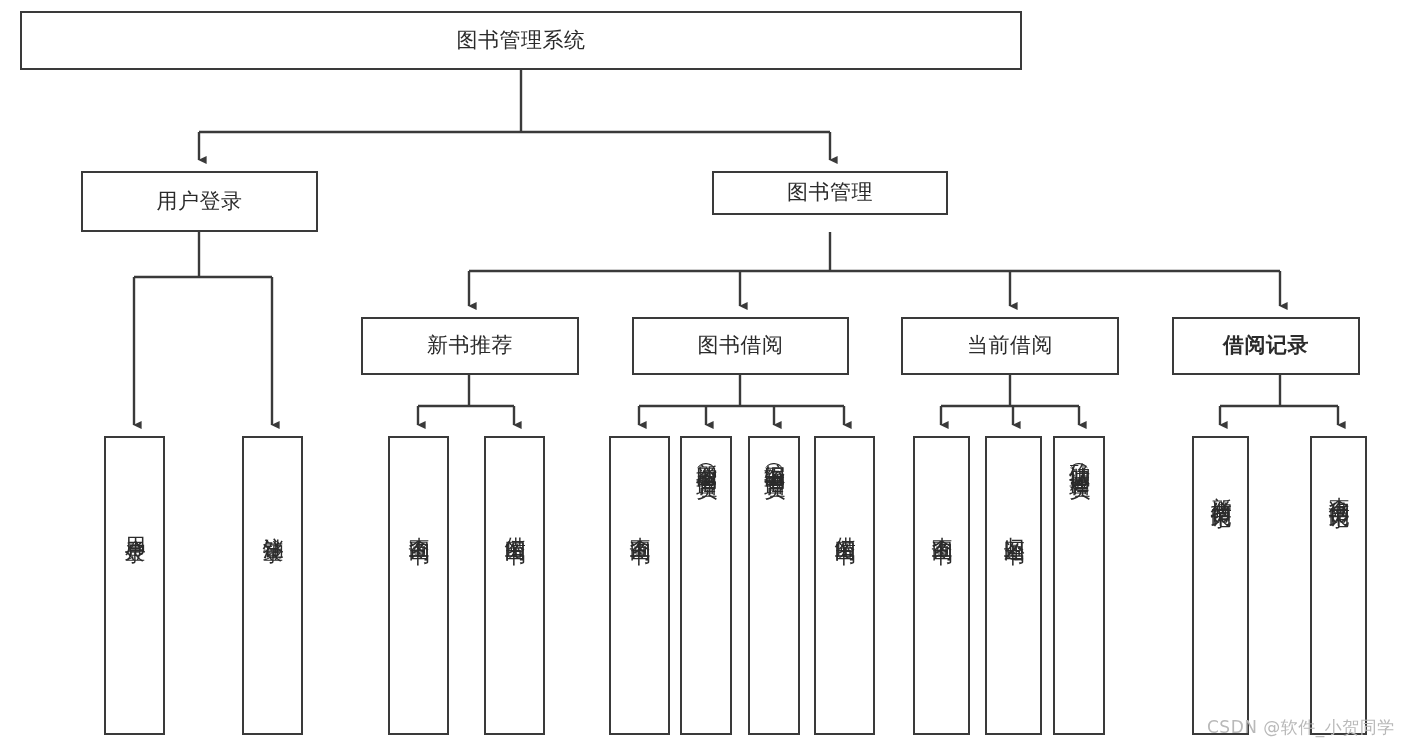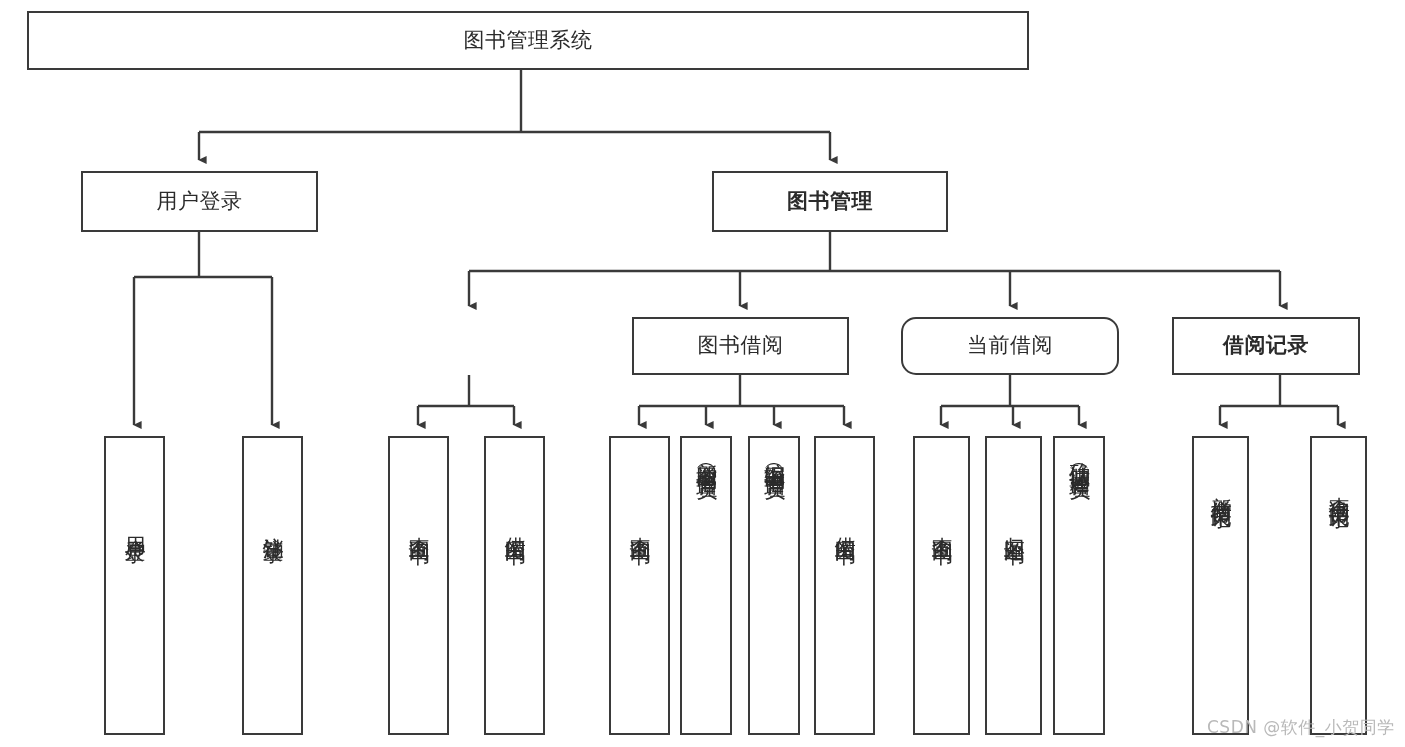--- a/index.html
+++ b/index.html
@@ -124,35 +124,38 @@
       <path d="M1013,406 L1013,425" marker-end="url(#arrowhead)"></path>
       <path d="M1079,406 L1079,425" marker-end="url(#arrowhead)"></path>
 
       <path d="M1280,375 L1280,406"></path>
       <path d="M1220,406 L1338,406"></path>
       <path d="M1220,406 L1220,425" marker-end="url(#arrowhead)"></path>
       <path d="M1338,406 L1338,425" marker-end="url(#arrowhead)"></path>
     </g>
   </svg>
 
-  <div class="node horizontal" style="left: 20px; top: 11px; width: 1002px; height: 59px; margin-left: 7px;">
+  <div class="node horizontal" style="left: 20px; top: 11px; width: 1002px; height: 59px;">
     <span class="node-label">图书管理系统</span>
   </div>
 
   <div class="node horizontal" style="left: 81px; top: 171px; width: 237px; height: 61px;">
     <span class="node-label">用户登录</span>
   </div>
-  <div class="node horizontal" style="left: 712px; top: 171px; width: 236px; height: 61px; font-weight: bold;">
+  <div class="node horizontal" style="left: 712px; top: 171px; width: 236px; height: 44px;">
     <span class="node-label">图书管理</span>
   </div>
 
+  <div class="node horizontal" style="left: 361px; top: 317px; width: 218px; height: 58px;">
+    <span class="node-label">新书推荐</span>
+  </div>
   <div class="node horizontal" style="left: 632px; top: 317px; width: 217px; height: 58px; align-items: center;">
     <span class="node-label">图书借阅</span>
   </div>
-  <div class="node horizontal" style="left: 901px; top: 317px; width: 218px; height: 58px; border-radius: 15px;">
+  <div class="node horizontal" style="left: 901px; top: 317px; width: 218px; height: 58px;">
     <span class="node-label">当前借阅</span>
   </div>
   <div class="node horizontal" style="left: 1172px; top: 317px; width: 188px; height: 58px; font-weight: bold;">
     <span class="node-label">借阅记录</span>
   </div>
 
   <div class="node vertical mid" style="left: 104px; top: 436px; width: 61px; height: 299px;">
     <span class="node-label">用户登录</span>
   </div>
   <div class="node vertical mid" style="left: 242px; top: 436px; width: 61px; height: 299px;">

